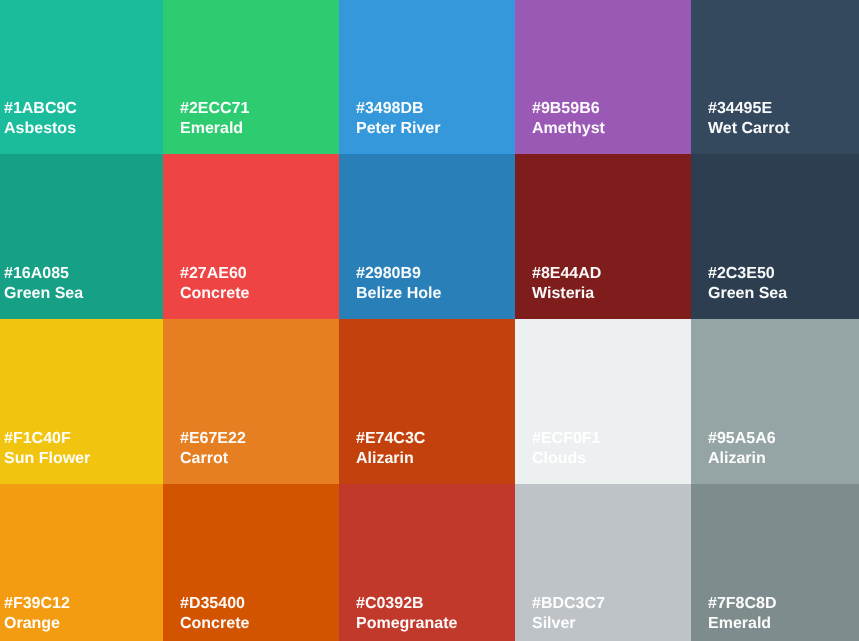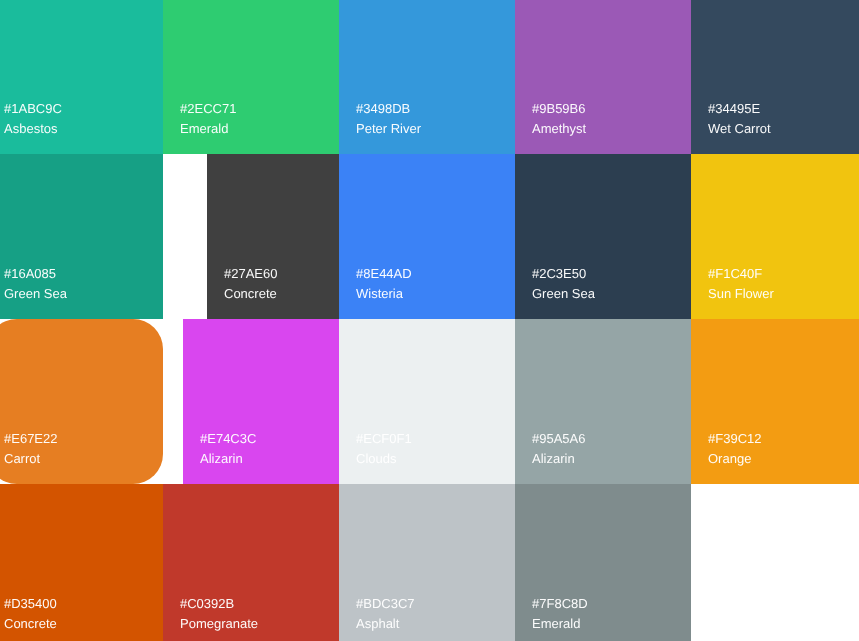--- a/index.html
+++ b/index.html
@@ -18,22 +18,22 @@
     grid-auto-rows:165px;
   }
   .swatch{position:relative;box-sizing:border-box;overflow:hidden;}
   .swatch-label{
     position:absolute;left:17px;top:110px;
     transform:translateZ(0);
     pointer-events:none;
   }
   .swatch-hex,.swatch-name{
     display:block;
-    font-size:13px;
-    font-weight:normal;
+    font-size:16px;
+    font-weight:bold;
     line-height:20px;
     white-space:nowrap;
     color:rgba(255,255,255,0.97);
   }
 </style>
 </head>
 <body>
 
 <div id="palette-grid">
     <div class="swatch" style="background-color: rgb(26, 188, 156);">
@@ -65,51 +65,57 @@
         <span class="swatch-hex">#34495E</span>
         <span class="swatch-name">Wet Carrot</span>
       </div>
     </div>
     <div class="swatch" style="background-color: rgb(22, 160, 133);">
       <div class="swatch-label">
         <span class="swatch-hex">#16A085</span>
         <span class="swatch-name">Green Sea</span>
       </div>
     </div>
-    <div class="swatch" style="background-color: #404040; margin-left: 44px;">
+    <div class="swatch" style="background-color: #ef4444;">
       <div class="swatch-label">
         <span class="swatch-hex">#27AE60</span>
         <span class="swatch-name">Concrete</span>
       </div>
     </div>
-    <div class="swatch" style="background-color: #3b82f6;">
+    <div class="swatch" style="background-color: rgb(41, 128, 185);">
+      <div class="swatch-label">
+        <span class="swatch-hex">#2980B9</span>
+        <span class="swatch-name">Belize Hole</span>
+      </div>
+    </div>
+    <div class="swatch" style="background-color: #7f1d1d;">
       <div class="swatch-label">
         <span class="swatch-hex">#8E44AD</span>
         <span class="swatch-name">Wisteria</span>
       </div>
     </div>
     <div class="swatch" style="background-color: rgb(44, 62, 80);">
       <div class="swatch-label">
         <span class="swatch-hex">#2C3E50</span>
         <span class="swatch-name">Green Sea</span>
       </div>
     </div>
     <div class="swatch" style="background-color: rgb(241, 196, 15);">
       <div class="swatch-label">
         <span class="swatch-hex">#F1C40F</span>
         <span class="swatch-name">Sun Flower</span>
       </div>
     </div>
-    <div class="swatch" style="background-color: rgb(230, 126, 34); border-radius: 30px;">
+    <div class="swatch" style="background-color: rgb(230, 126, 34);">
       <div class="swatch-label">
         <span class="swatch-hex">#E67E22</span>
         <span class="swatch-name">Carrot</span>
       </div>
     </div>
-    <div class="swatch" style="background-color: #d946ef; margin-left: 20px;">
+    <div class="swatch" style="background-color: #c2410c;">
       <div class="swatch-label">
         <span class="swatch-hex">#E74C3C</span>
         <span class="swatch-name">Alizarin</span>
       </div>
     </div>
     <div class="swatch" style="background-color: rgb(236, 240, 241);">
       <div class="swatch-label">
         <span class="swatch-hex">#ECF0F1</span>
         <span class="swatch-name">Clouds</span>
       </div>
@@ -134,21 +140,21 @@
     </div>
     <div class="swatch" style="background-color: rgb(192, 57, 43);">
       <div class="swatch-label">
         <span class="swatch-hex">#C0392B</span>
         <span class="swatch-name">Pomegranate</span>
       </div>
     </div>
     <div class="swatch" style="background-color: rgb(189, 195, 199);">
       <div class="swatch-label">
         <span class="swatch-hex">#BDC3C7</span>
-        <span class="swatch-name">Asphalt</span>
+        <span class="swatch-name">Silver</span>
       </div>
     </div>
     <div class="swatch" style="background-color: rgb(127, 140, 141);">
       <div class="swatch-label">
         <span class="swatch-hex">#7F8C8D</span>
         <span class="swatch-name">Emerald</span>
       </div>
     </div>
   </div>
 

